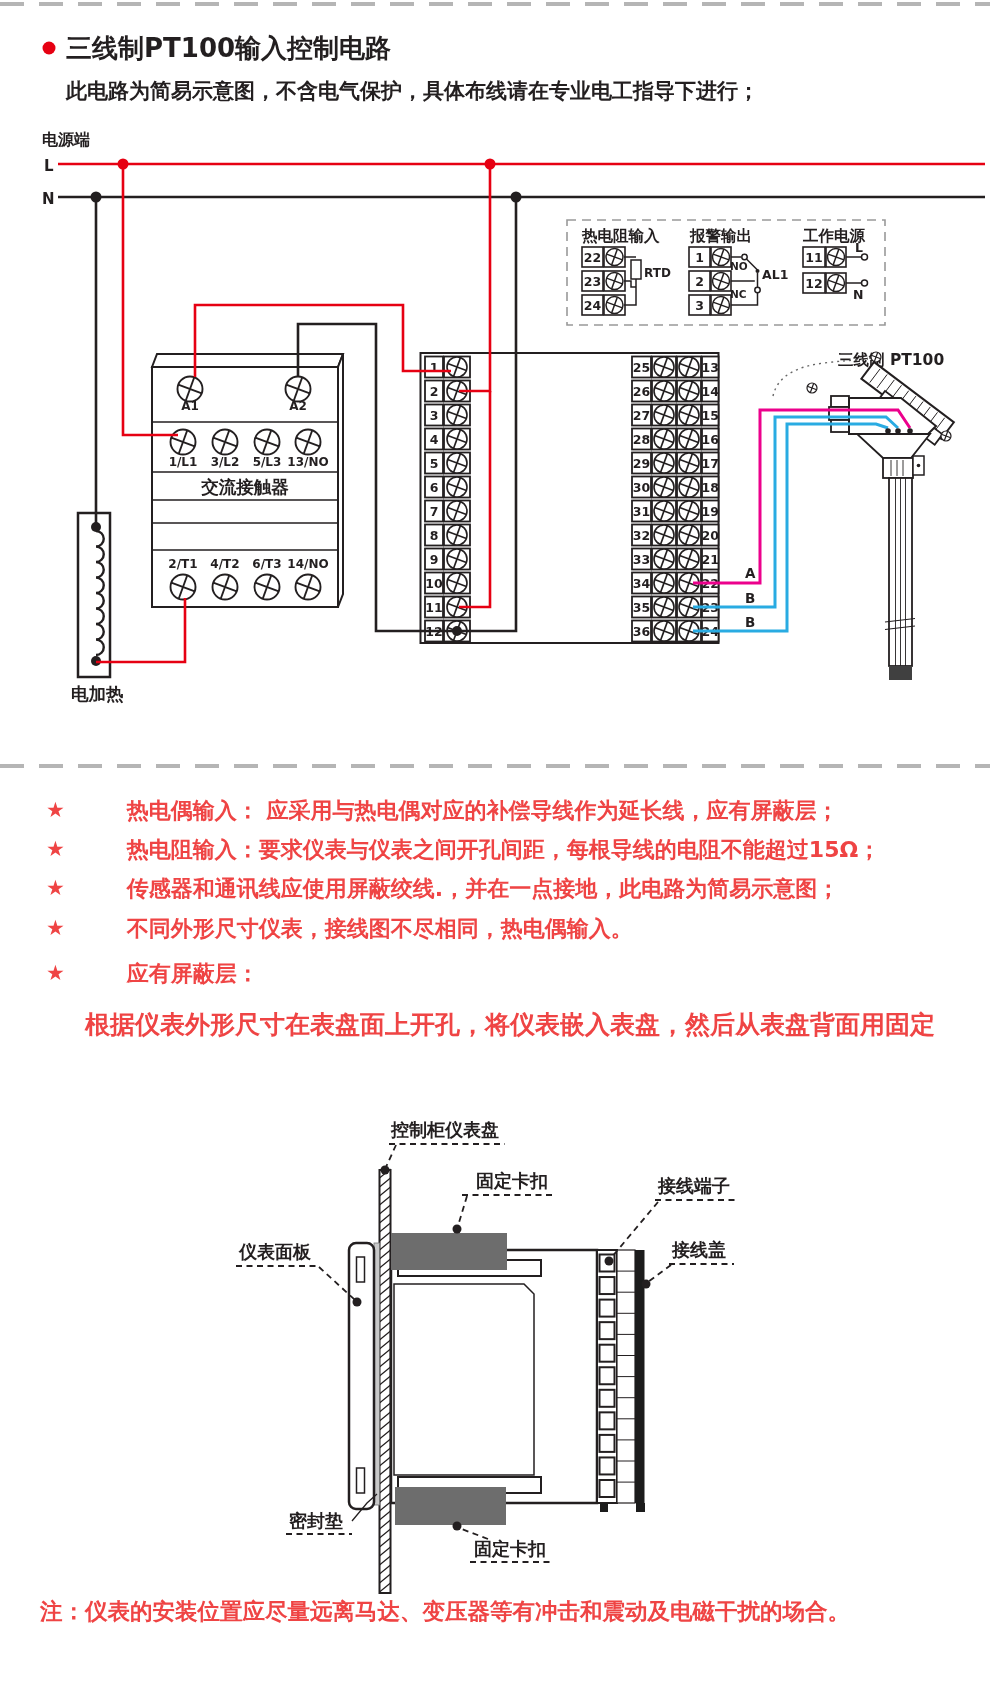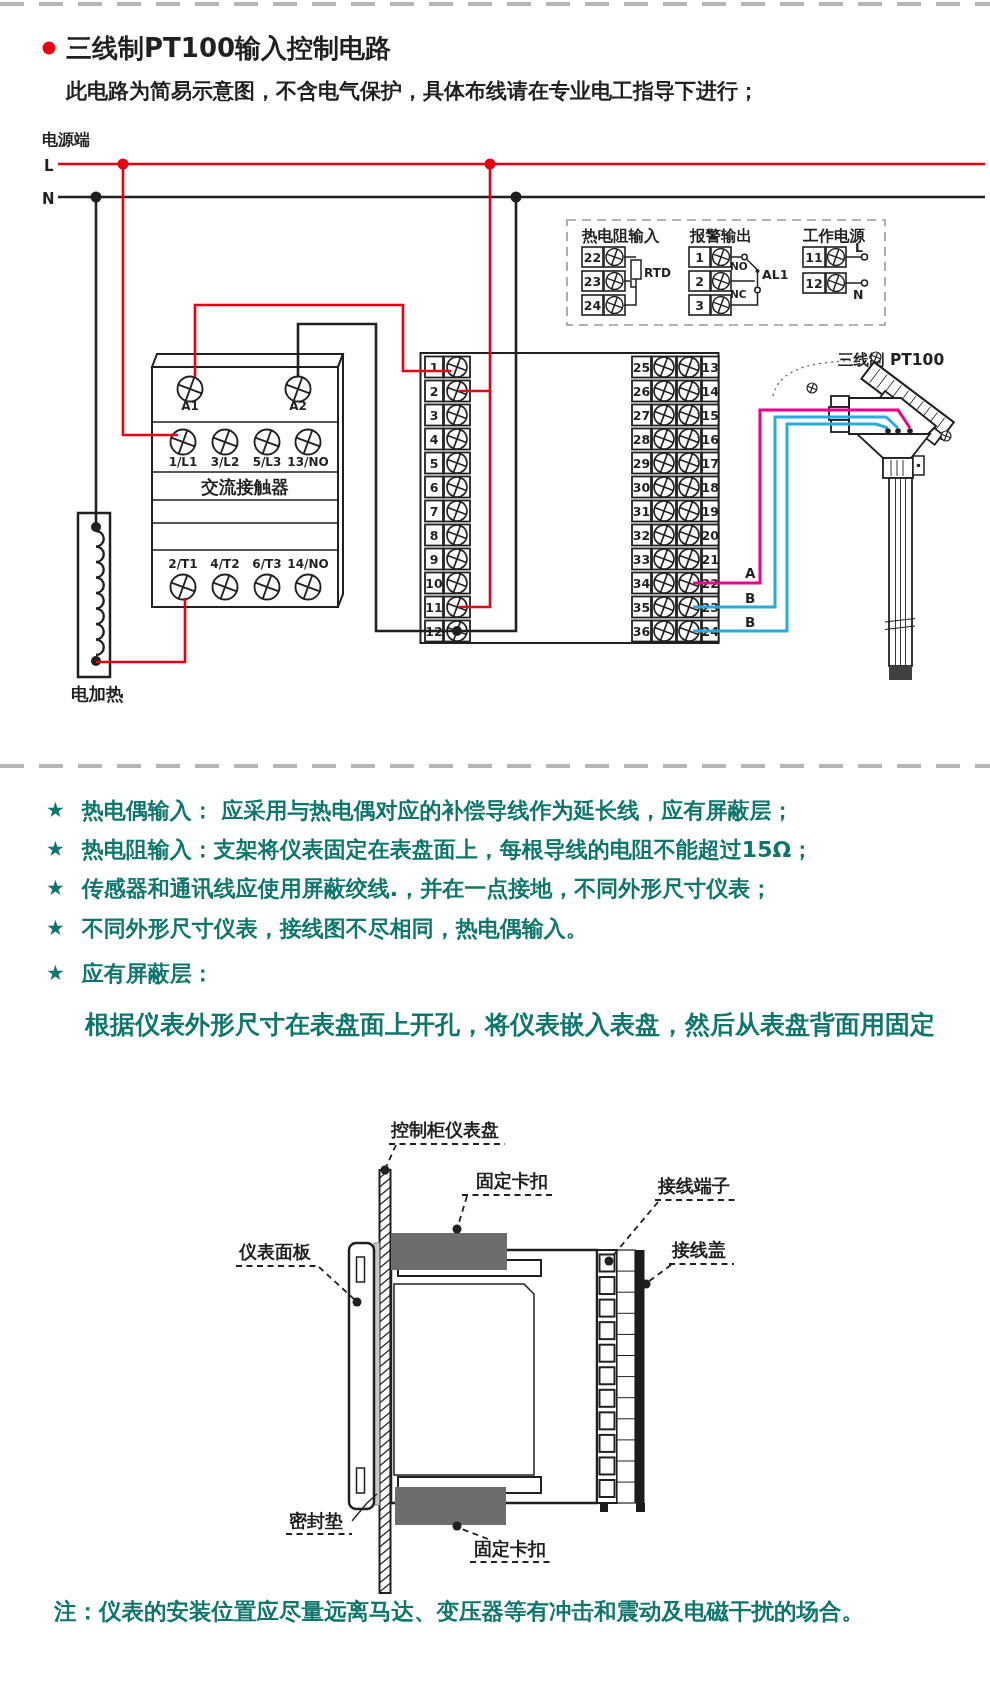--- a/index.html
+++ b/index.html
@@ -1,17 +1,17 @@
 <!DOCTYPE html>
 <html><head>
 <meta charset="utf-8">
 <style>
   html,body{margin:0;padding:0;background:#fff;}
   .page{position:relative;width:990px;height:1692px;background:#fff;overflow:hidden;
-        font-family:"DejaVu Sans","Liberation Sans",sans-serif;color:#0f766e;}
+        font-family:"DejaVu Sans","Liberation Sans",sans-serif;color:#ef4444;}
   svg{position:absolute;left:0;}
   .hdash{position:absolute;left:0;width:990px;height:4px;
          background:repeating-linear-gradient(90deg,#b5b5b5 0 24px,transparent 24px 39px);}
   
   text{fill:#231f20;font-family:"DejaVu Sans","Liberation Sans",sans-serif;}
   .t-title{font-size:26px;font-weight:700;}
   .t-sub{font-size:21px;font-weight:700;}
   .t-pow{font-size:16px;font-weight:700;}
   .t-ln{font-size:15px;font-weight:700;}
   .t-md{font-size:15.5px;font-weight:700;}
@@ -35,25 +35,25 @@
   .wk{fill:none;stroke:#231f20;stroke-width:2.6;}
   .wr{fill:none;stroke-width:2.6;}
   .wsens{fill:none;stroke-width:3;}
   .oc{fill:#fff;stroke:#231f20;stroke-width:1.5;}
   .lead{stroke:#231f20;stroke-width:1.8;stroke-dasharray:6 4.5;fill:none;}
   .leadsolid{stroke:#231f20;stroke-width:1.3;fill:none;}
   
   .bullet{position:absolute;left:46px;display:flex;align-items:flex-start;
           font-weight:700;font-size:22px;white-space:nowrap;}
   .bullet .star{font-size:21px;margin-right:17px;line-height:1.2;}
-  .bullet .btxt{line-height:1.2;}
+  .bullet .btxt{line-height:1.2;margin-left:45px;}
   .para{position:absolute;left:38px;top:1006px;font-weight:700;font-size:25px;
         line-height:37px;white-space:nowrap;}
   .para .ln1{padding-left:47px;}
-  .footnote{position:absolute;left:40px;top:1596px;font-weight:700;font-size:22.5px;white-space:nowrap;margin-left:14px;}
+  .footnote{position:absolute;left:40px;top:1596px;font-weight:700;font-size:22.5px;white-space:nowrap;}
 </style>
 </head>
 <body>
 
 <div class="page">
 
   <div class="hdash" style="top:2px"></div>
 
   <svg id="circuit-svg" width="990" height="710" viewBox="0 0 990 710" style="top:0">
 
@@ -616,25 +616,25 @@
   </svg>
 
   <div class="hdash" style="top:764px"></div>
 
   <div class="bullet" style="top:798px">
     <span class="star">★</span>
     <span class="btxt">热电偶输入： 应采用与热电偶对应的补偿导线作为延长线，应有屏蔽层；</span>
   </div>
   <div class="bullet" style="top:837px">
     <span class="star">★</span>
-    <span class="btxt">热电阻输入：支架将仪表固定在表盘面上，每根导线的电阻不能超过15Ω；</span>
+    <span class="btxt">热电阻输入：要求仪表与仪表之间开孔间距，每根导线的电阻不能超过15Ω；</span>
   </div>
   <div class="bullet" style="top:876px">
     <span class="star">★</span>
-    <span class="btxt">传感器和通讯线应使用屏蔽绞线.，并在一点接地，不同外形尺寸仪表；</span>
+    <span class="btxt">传感器和通讯线应使用屏蔽绞线.，并在一点接地，此电路为简易示意图；</span>
   </div>
   <div class="bullet" style="top:916px">
     <span class="star">★</span>
     <span class="btxt">不同外形尺寸仪表，接线图不尽相同，热电偶输入。</span>
   </div>
   <div class="bullet" style="top:961px">
     <span class="star">★</span>
     <span class="btxt">应有屏蔽层：</span>
   </div>
 

